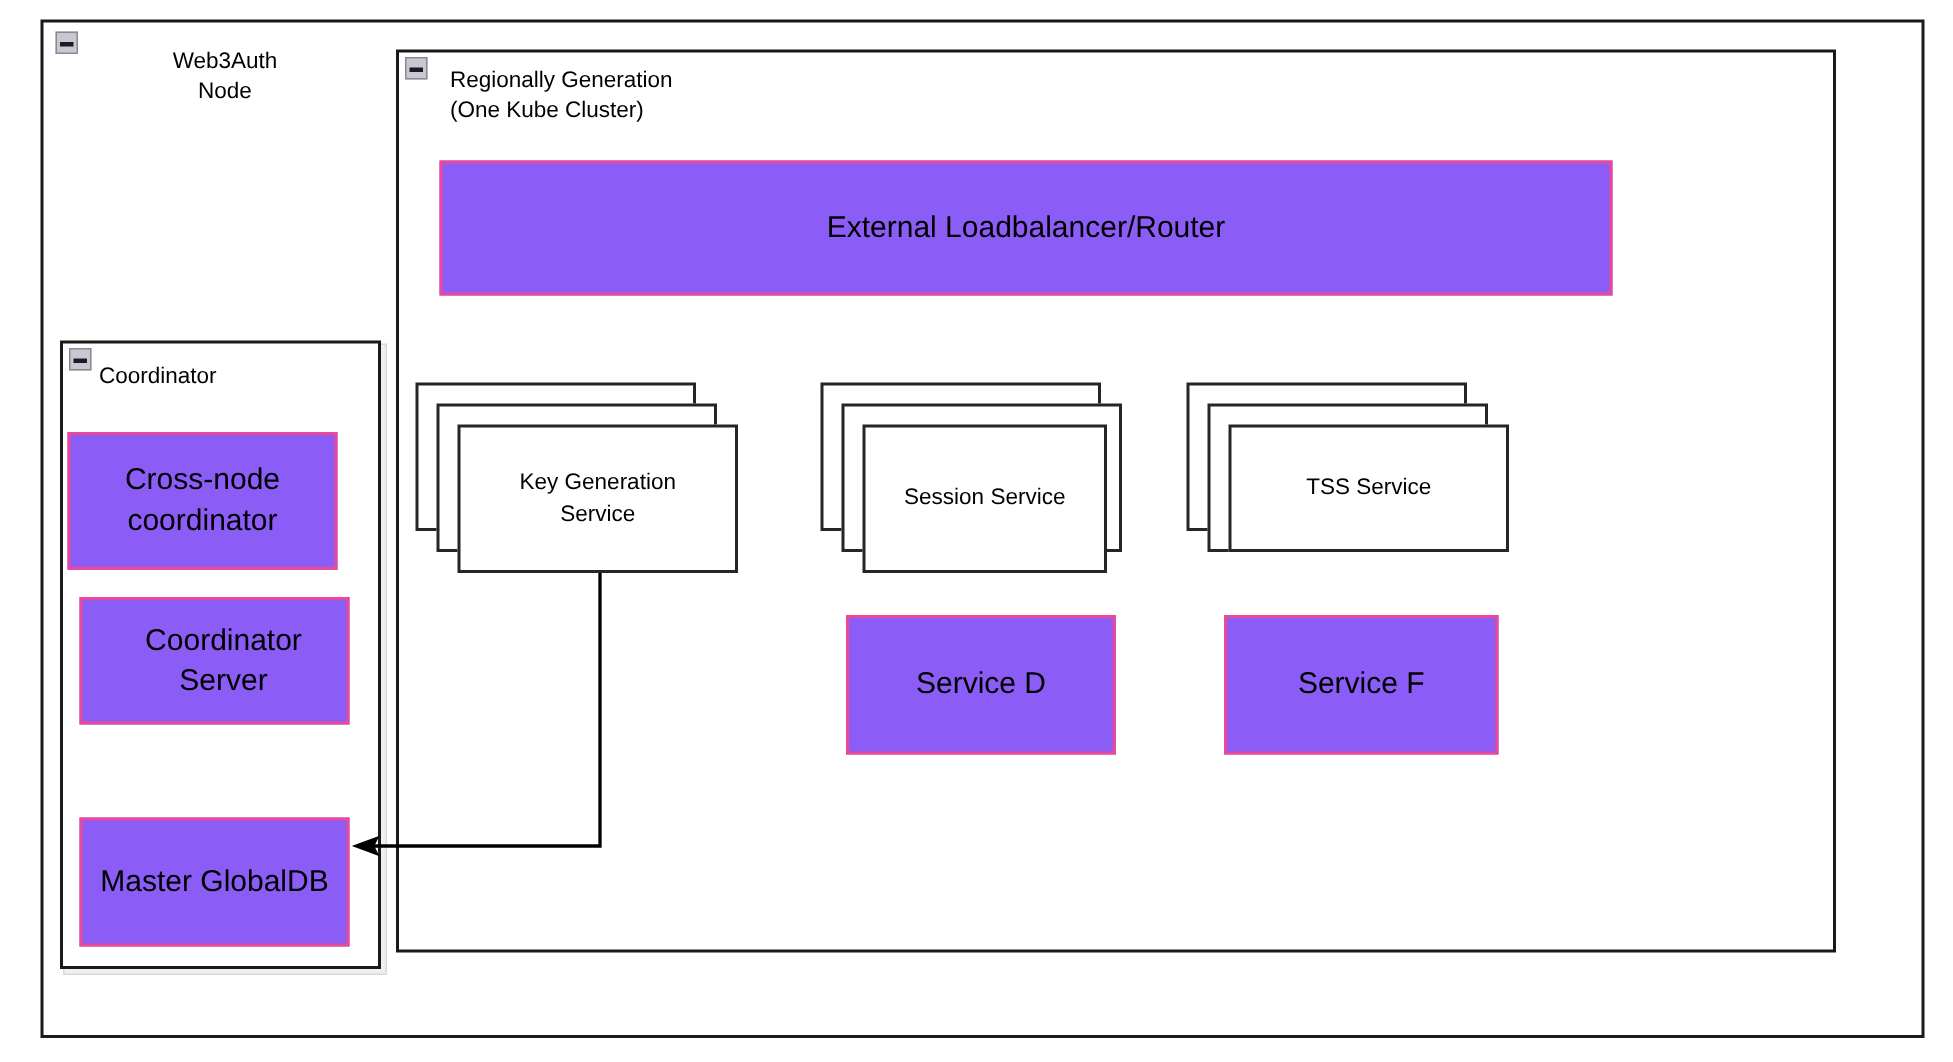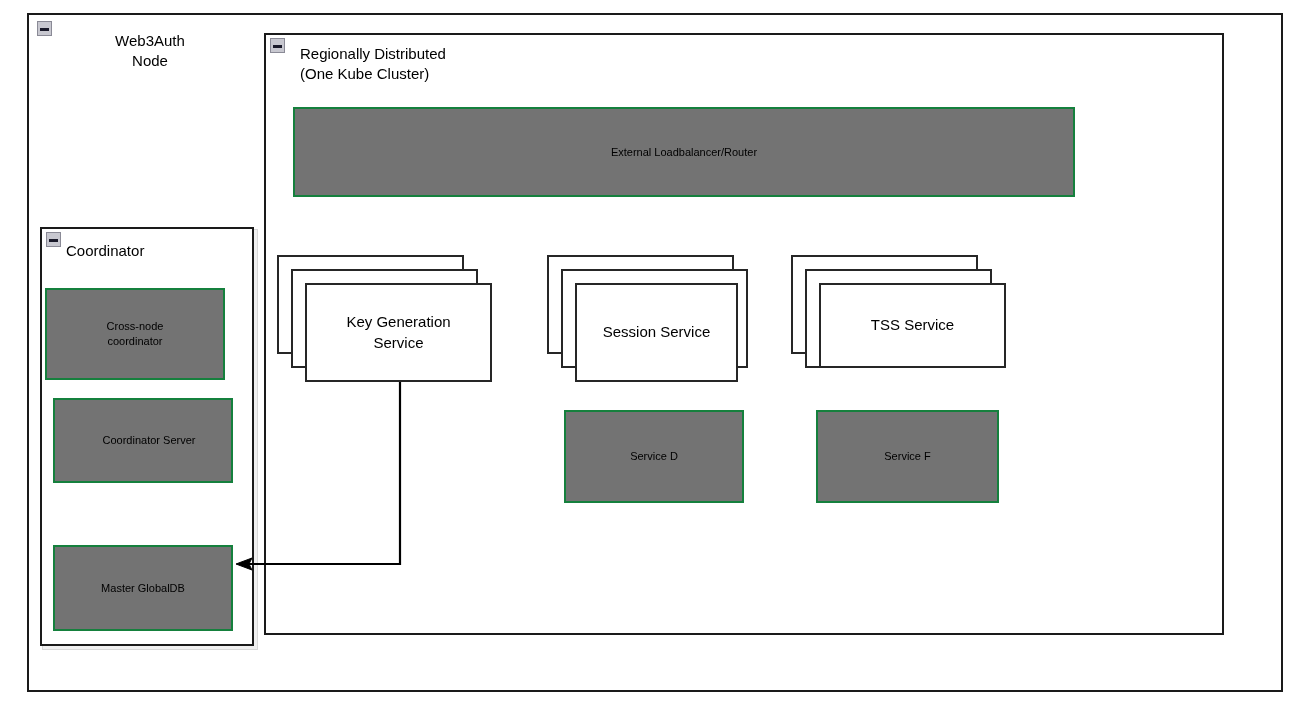--- a/index.html
+++ b/index.html
@@ -30,27 +30,27 @@
     background: #ffffff;
   }
   .group-shadowed {
     border: 2px solid #1a1a1a;
     background: #ffffff;
     box-shadow: 3px 3px 0 0 #f0f0f0, 3px 3px 0 1px #d8d8d8;
   }
 
   
   .node {
-    border: 2px solid #15803d;
-    background: #737373;
+    border: 2px solid #ec4899;
+    background: #8b5cf6;
     display: flex;
     align-items: center;
     justify-content: center;
     text-align: center;
-    font-size: 11px;
+    font-size: 20px;
     line-height: 1.35;
     color: #000000;
   }
   .node-label { white-space: pre-line; }
 
   
   .stack { position: absolute; }
   .stack .layer {
     position: absolute;
     border: 2px solid #262626;
@@ -109,21 +109,21 @@
 
 <div id="canvas">
 
   <div class="abs group" style="left:27px; top:13px; width:1256px; height:679px;"></div>
   <div class="collapse-icon" style="left:37px; top:21px;"></div>
   <div class="group-title" style="left:60px; top:31px; width:180px; text-align:center;">Web3Auth
 Node</div>
 
   <div class="abs group" style="left:264px; top:33px; width:960px; height:602px;"></div>
   <div class="collapse-icon" style="left:270px; top:38px;"></div>
-  <div class="group-title" style="left:300px; top:44px; width:300px; text-align:left;">Regionally Distributed
+  <div class="group-title" style="left:300px; top:44px; width:300px; text-align:left;">Regionally Generation
 (One Kube Cluster)</div>
 
   <div class="abs node" style="left:293px; top:107px; width:782px; height:90px;">
     <span class="node-label">External Loadbalancer/Router</span>
   </div>
 
   <div class="stack" style="left:277px; top:255px; width:241px; height:127px;">
     <div class="layer" style="left:0px; top:0px; width:187px; height:99px;"></div>
     <div class="layer" style="left:14px; top:14px; width:187px; height:99px;"></div>
     <div class="layer front" style="left:28px; top:28px; width:187px; height:99px;">

